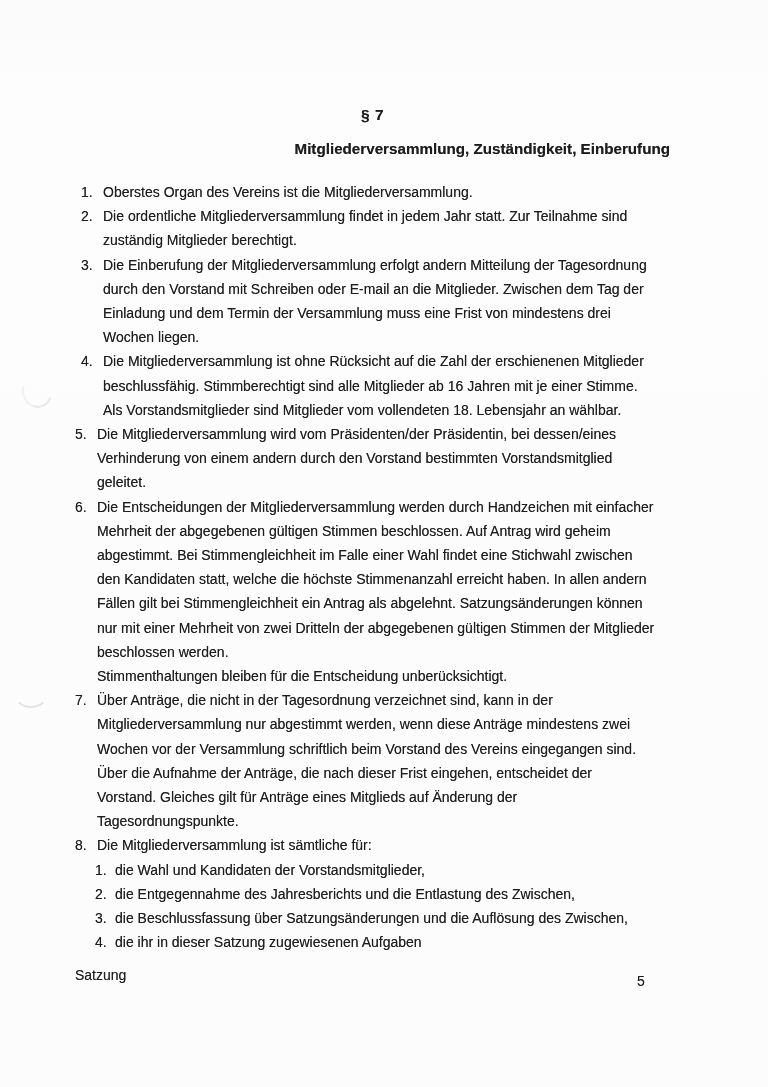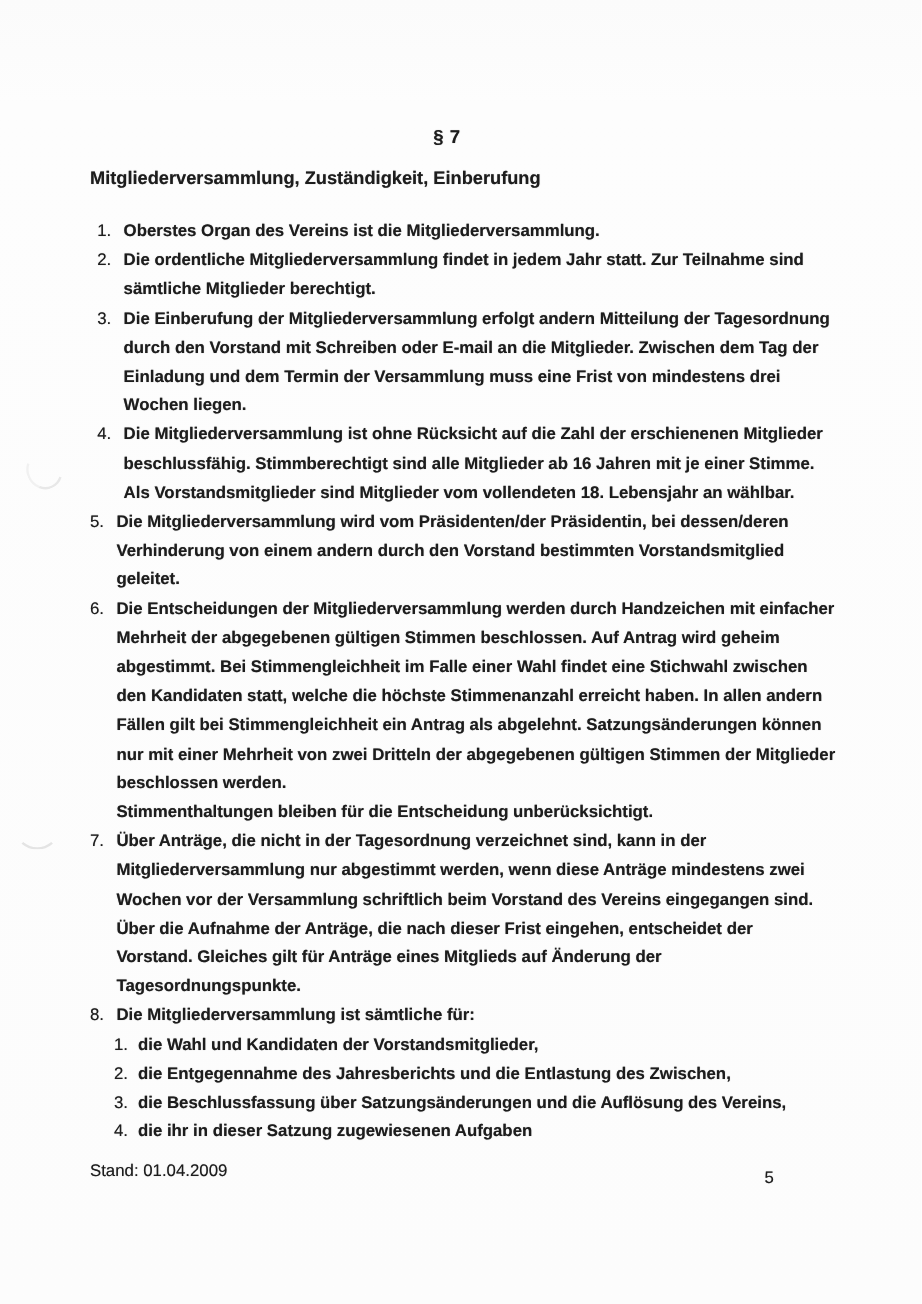--- a/index.html
+++ b/index.html
@@ -26,21 +26,21 @@
   .section-symbol {
     width: 595px;
     text-align: center;
     font-size: 15.5px;
     font-weight: 700;
     letter-spacing: 0.5px;
     margin-bottom: 16px;
   }
   .doc-title {
     width: 595px;
-    text-align: left;
+    text-align: right;
     font-size: 15.2px;
     font-weight: 700;
     margin-bottom: 23px;
   }
   .items {
     width: 640px;
     font-size: 14px;
     line-height: 24.2px;
   }
   .item {
@@ -49,21 +49,20 @@
   }
   .item.indent-a {
     padding-left: 6px;
   }
   .item-num {
     flex: 0 0 22px;
   }
   .item-text {
     flex: 1;
     white-space: pre-wrap;
-    font-weight: bold;
   }
   .item.subitem {
     margin-left: 20px;
   }
   .item.subitem .item-num {
     flex: 0 0 20px;
   }
   .footer {
     position: absolute;
     top: 966px;
@@ -114,38 +113,38 @@
     <div class="section-symbol">§ 7</div>
     <div class="doc-title">Mitgliederversammlung, Zuständigkeit, Einberufung</div>
     <div class="items" id="items">
         <div class="item indent-a">
           <span class="item-num">1.</span>
           <span class="item-text">Oberstes Organ des Vereins ist die Mitgliederversammlung.</span>
         </div>
         <div class="item indent-a">
           <span class="item-num">2.</span>
           <span class="item-text">Die ordentliche Mitgliederversammlung findet in jedem Jahr statt. Zur Teilnahme sind
-sämtliche Mitglieder berechtigt.</span>
+zuständig Mitglieder berechtigt.</span>
         </div>
         <div class="item indent-a">
           <span class="item-num">3.</span>
           <span class="item-text">Die Einberufung der Mitgliederversammlung erfolgt andern Mitteilung der Tagesordnung
 durch den Vorstand mit Schreiben oder E-mail an die Mitglieder. Zwischen dem Tag der
 Einladung und dem Termin der Versammlung muss eine Frist von mindestens drei
 Wochen liegen.</span>
         </div>
         <div class="item indent-a">
           <span class="item-num">4.</span>
           <span class="item-text">Die Mitgliederversammlung ist ohne Rücksicht auf die Zahl der erschienenen Mitglieder
 beschlussfähig. Stimmberechtigt sind alle Mitglieder ab 16 Jahren mit je einer Stimme.
 Als Vorstandsmitglieder sind Mitglieder vom vollendeten 18. Lebensjahr an wählbar.</span>
         </div>
         <div class="item">
           <span class="item-num">5.</span>
-          <span class="item-text">Die Mitgliederversammlung wird vom Präsidenten/der Präsidentin, bei dessen/deren
+          <span class="item-text">Die Mitgliederversammlung wird vom Präsidenten/der Präsidentin, bei dessen/eines
 Verhinderung von einem andern durch den Vorstand bestimmten Vorstandsmitglied
 geleitet.</span>
         </div>
         <div class="item">
           <span class="item-num">6.</span>
           <span class="item-text">Die Entscheidungen der Mitgliederversammlung werden durch Handzeichen mit einfacher
 Mehrheit der abgegebenen gültigen Stimmen beschlossen. Auf Antrag wird geheim
 abgestimmt. Bei Stimmengleichheit im Falle einer Wahl findet eine Stichwahl zwischen
 den Kandidaten statt, welche die höchste Stimmenanzahl erreicht haben. In allen andern
 Fällen gilt bei Stimmengleichheit ein Antrag als abgelehnt. Satzungsänderungen können
@@ -169,27 +168,27 @@
         <div class="item subitem">
           <span class="item-num">1.</span>
           <span class="item-text">die Wahl und Kandidaten der Vorstandsmitglieder,</span>
         </div>
         <div class="item subitem">
           <span class="item-num">2.</span>
           <span class="item-text">die Entgegennahme des Jahresberichts und die Entlastung des Zwischen,</span>
         </div>
         <div class="item subitem">
           <span class="item-num">3.</span>
-          <span class="item-text">die Beschlussfassung über Satzungsänderungen und die Auflösung des Vereins,</span>
+          <span class="item-text">die Beschlussfassung über Satzungsänderungen und die Auflösung des Zwischen,</span>
         </div>
         <div class="item subitem">
           <span class="item-num">4.</span>
           <span class="item-text">die ihr in dieser Satzung zugewiesenen Aufgaben</span>
         </div>
       </div>
   </div>
 
   <div class="footer">
-    <div>Stand: 01.04.2009</div>
+    <div>Satzung</div>
     <div class="page-number">5</div>
   </div>
 
 </div>
 
 </body></html>

